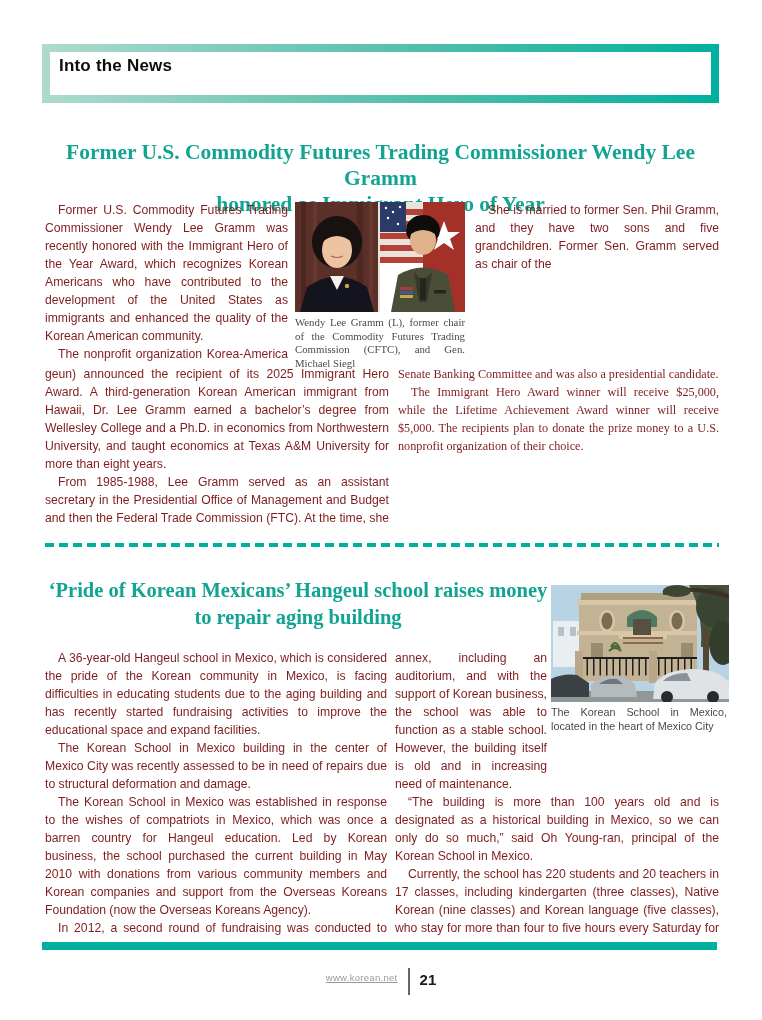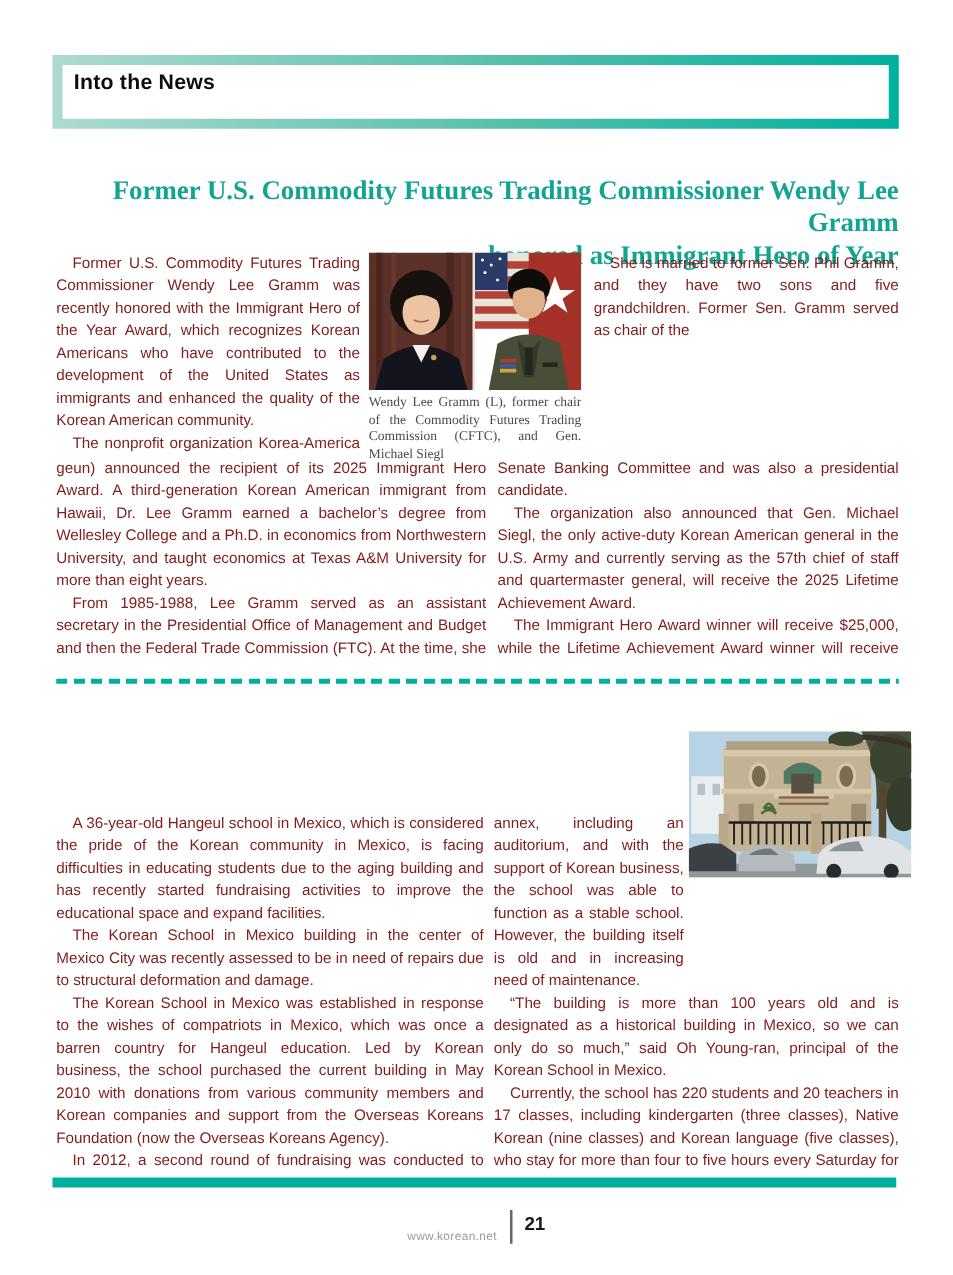--- a/index.html
+++ b/index.html
@@ -14,35 +14,35 @@
     background:linear-gradient(90deg,#AEDACF 0%,#52BFAA 55%,#00B09E 100%);
   }
   .header-inner {
     position:absolute; left:8px; top:8px; right:8px; bottom:8px;
     background:#ffffff; box-sizing:border-box; padding:4px 14px 0 9px;
   }
   .header-title { font-size:17px; font-weight:bold; color:#0d0d0d; letter-spacing:.2px; }
 
   
   .a-title {
-    position:absolute; text-align:right; color:#12A492;
+    position:absolute; text-align:center; color:#12A492;
     font-family:"Liberation Serif", serif; font-weight:bold;
   }
   #a1-title { left:42px; top:139px; width:677px; font-size:21.5px; line-height:26px; }
   #a2-title { left:42px; top:577px; width:512px; font-size:20.5px; line-height:27px; }
 
   
   .body-text { position:absolute; font-size:12.2px; line-height:18px; text-align:justify; color:#7f1d1d; }
   .body-text p { margin:0; }
   .body-text p.indent { text-indent:13px; }
 
   #a1-left-top  { left:45px;  top:201px; width:243px; height:164px; overflow:hidden; }
   #a1-right-top { left:475px; top:201px; width:244px; height:164px; overflow:hidden; }
   #a1-left-bottom  { left:45px;  top:365px; width:344px; height:165px; overflow:hidden; }
-  #a1-right-bottom { left:398px; top:365px; width:321px; height:165px; overflow:hidden; }
+  #a1-right-bottom { left:398px; top:365px; width:321px; height:165px; overflow:hidden;font-family:Liberation Serif, serif; }
 
   #a2-left  { left:45px;  top:649px; width:342px; height:292px; overflow:hidden; }
   #a2-right { left:395px; top:649px; width:324px; height:292px; overflow:hidden; }
   #a2-right .float-spacer { float:right; width:172px; height:110px; }
 
   
   .photo { position:absolute; display:block; }
   #photo1 { left:295px; top:202px; width:170px; height:110px; }
   #caption1 { position:absolute; left:295px; top:316px; width:170px;font-family:Liberation Serif, serif; }
   #photo2 { left:551px; top:585px; width:178px; height:117px; }
@@ -51,21 +51,21 @@
 
   
   #dashed-divider {
     position:absolute; left:45px; top:543px; width:674px; height:4px;
     background:repeating-linear-gradient(90deg,#00B09E 0 9px,transparent 9px 14px);
   }
   #teal-bar { position:absolute; left:42px; top:942px; width:675px; height:8px; background:#00B09E; }
 
   
   #footer { position:absolute; left:0; top:968px; width:762px; display:flex; justify-content:center; align-items:flex-start; }
-  .footer-site { font-size:9.5px; color:#9a9a9a; margin-top:16px; letter-spacing:.3px; }
+  .footer-site { font-size:9.5px; color:#9a9a9a; margin-top:4px; letter-spacing:.3px;text-decoration:underline; }
   .footer-div { width:2px; height:27px; background:#666; margin:0 10px; }
   .footer-page { font-size:15px; font-weight:bold; color:#1a1a1a; margin-top:3px; }
 </style>
 </head>
 <body>
 
 <div class="page">
 
   <div class="header-frame">
     <div class="header-inner">
@@ -129,26 +129,29 @@
 
   <div class="body-text" id="a1-right-top">
       <p class="indent">She is married to former Sen. Phil Gramm, and they have two sons and five grandchildren. Former Sen. Gramm served as chair of the</p>
     </div>
   <div class="body-text" id="a1-left-bottom">
       <p class="">geun) announced the recipient of its 2025 Immigrant Hero Award. A third-generation Korean American immigrant from Hawaii, Dr. Lee Gramm earned a bachelor’s degree from Wellesley College and a Ph.D. in economics from Northwestern University, and taught economics at Texas A&amp;M University for more than eight years.</p>
       <p class="indent">From 1985-1988, Lee Gramm served as an assistant secretary in the Presidential Office of Management and Budget and then the Federal Trade Commission (FTC). At the time, she was the highest-</p>
     </div>
   <div class="body-text" id="a1-right-bottom">
       <p class="">Senate Banking Committee and was also a presidential candidate.</p>
-      <p class="indent">The organization also announced that Gen. Michael Siegl, the only active-duty Korean American general in the U.S. Army and currently serving as the 57th chief of staff and quartermaster general, will receive the 2025 Lifetime Achievement Award.</p>
       <p class="indent">The Immigrant Hero Award winner will receive $25,000, while the Lifetime Achievement Award winner will receive $5,000. The recipients plan to donate the prize money to a U.S. nonprofit organization of their choice.</p>
     </div>
 
   <div id="dashed-divider"></div>
 
+  <div class="a-title" id="a2-title">
+    <div>‘Pride of Korean Mexicans’ Hangeul school raises money</div>
+    <div>to repair aging building</div>
+  </div>
 
   <svg class="photo" id="photo2" viewBox="0 0 178 117">
     <rect width="178" height="117" fill="#b8d4e4"></rect>
     <rect x="2" y="36" width="32" height="46" fill="#e9eef1"></rect>
     <rect x="7" y="42" width="6" height="9" fill="#b6c2c8"></rect>
     <rect x="19" y="42" width="6" height="9" fill="#b6c2c8"></rect>
 
     <rect x="28" y="14" width="118" height="82" fill="#c4b294"></rect>
     <rect x="30" y="8" width="114" height="7" fill="#b0a082"></rect>
     <rect x="26" y="15" width="122" height="5" fill="#d8c8aa"></rect>
@@ -185,20 +188,21 @@
 
     <rect x="0" y="106" width="178" height="11" fill="#90989a"></rect>
     <path d="M0 94 Q12 88 26 90 L38 98 L38 112 L0 112 Z" fill="#3a4043"></path>
     <path d="M40 100 Q48 91 62 91 Q78 91 84 100 L86 112 L40 112 Z" fill="#b4babe"></path>
     <path d="M48 99 Q56 93 66 94 L72 99 Z" fill="#6e777c"></path>
     <path d="M104 98 Q114 85 140 84 Q166 84 174 94 L178 96 L178 114 L102 114 Z" fill="#dfe3e5"></path>
     <path d="M112 96 Q120 88 136 88 L140 96 Z" fill="#8a9298"></path>
     <circle cx="116" cy="112" r="6" fill="#2a2a2a"></circle>
     <circle cx="162" cy="112" r="6" fill="#2a2a2a"></circle>
   </svg>
+  <div class="caption" id="caption2">The Korean School in Mexico, located in the heart of Mexico City</div>
 
   <div class="body-text" id="a2-left">
       <p class="indent">A 36-year-old Hangeul school in Mexico, which is considered the pride of the Korean community in Mexico, is facing difficulties in educating students due to the aging building and has recently started fundraising activities to improve the educational space and expand facilities.</p>
       <p class="indent">The Korean School in Mexico building in the center of Mexico City was recently assessed to be in need of repairs due to structural deformation and damage.</p>
       <p class="indent">The Korean School in Mexico was established in response to the wishes of compatriots in Mexico, which was once a barren country for Hangeul education. Led by Korean business, the school purchased the current building in May 2010 with donations from various community members and Korean companies and support from the Overseas Koreans Foundation (now the Overseas Koreans Agency).</p>
       <p class="indent">In 2012, a second round of fundraising was conducted to build an</p>
     </div>
   <div class="body-text" id="a2-right">
     <div class="float-spacer"></div>
   <p class="">annex, including an auditorium, and with the support of Korean business, the school was able to function as a stable school. However, the building itself is old and in increasing need of maintenance.</p>

